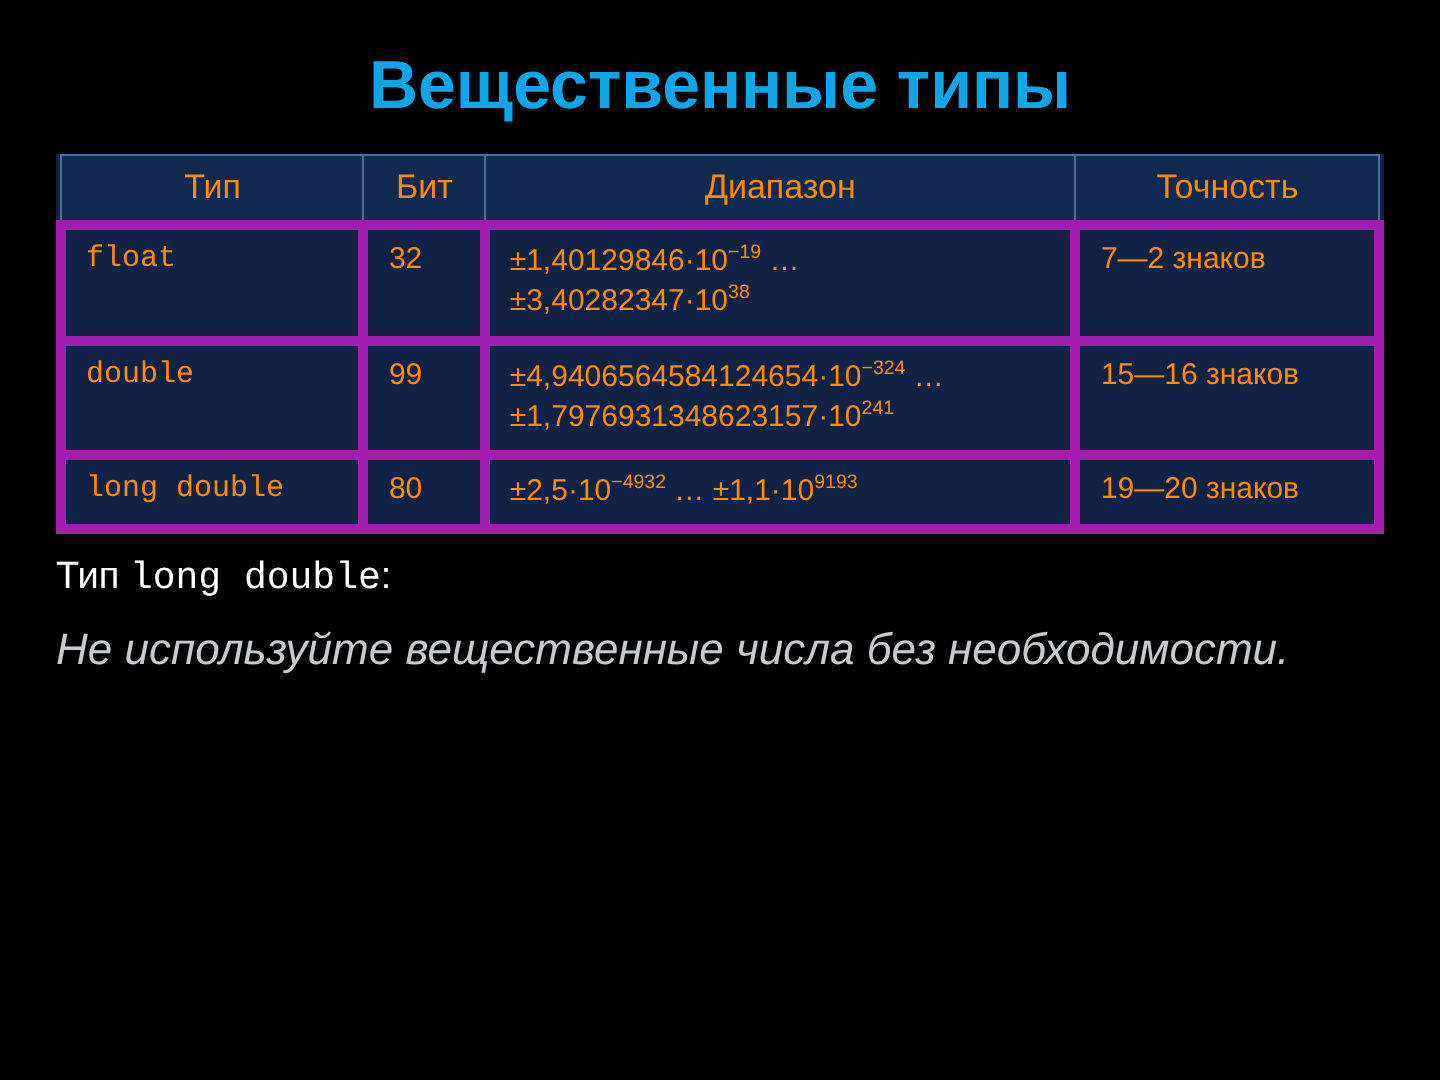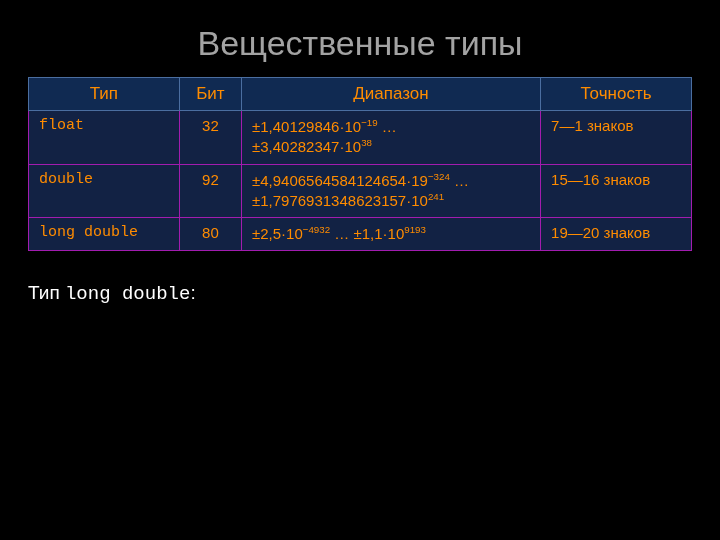--- a/index.html
+++ b/index.html
@@ -1,25 +1,25 @@
 <!DOCTYPE html>
 <html><head>
 <meta charset="utf-8">
 <style>
   html,body{margin:0;padding:0;background:#000;width:720px;height:540px;overflow:hidden;font-family:Arial,Helvetica,sans-serif;color:#fff}
   .slide{width:720px;height:540px;position:relative;box-sizing:border-box;padding:24px 28px 0 28px}
-  .title{font-size:34px;color:#a3a3a3;text-align:center;margin:0 0 14px 0;font-weight:400}
+  .title{font-size:34px;color:#0ea5e9;text-align:center;margin:0 0 14px 0;font-weight:700}
   table{width:100%;border-collapse:collapse;background:#122244}
   th{background:#102a52;border:1px solid #4b6ea0;color:#ff8c00;font-weight:400;font-size:17px;padding:6px 10px;text-align:center}
-  td{border:1px solid #a21caf;color:#ff8c00;font-size:15px;padding:6px 10px;vertical-align:top}
+  td{border:5px solid #a21caf;color:#ff8c00;font-size:15px;padding:6px 10px;vertical-align:top}
   td.type{font-family:"Courier New",monospace;font-size:15px;white-space:nowrap}
-  td.bits{text-align:center}
+  td.bits{}
   td.range{line-height:1.35}
   sup{font-size:0.65em;line-height:0}
-  .body{font-size:19px;color:#fff;margin-top:28px;line-height:1.5}
+  .body{font-size:19px;color:#fff;margin-top:8px;line-height:1.5}
   .body p{margin:4px 0 6px 0}
   .body ul{margin:2px 0 8px 0;padding-left:26px;list-style:disc}
   .body li{margin:2px 0}
   .mono{font-family:"Courier New",monospace}
   .advice{color:#c7cad0;font-style:italic;font-size:22px;margin-top:10px;padding-left:34px;text-indent:-34px;line-height:1.35}
 </style>
 </head>
 <body>
 <div class="slide">
 
@@ -35,41 +35,42 @@
     </tr>
   </thead>
   <tbody>
     <tr>
       <td class="type">float</td>
       <td class="bits">32</td>
       <td class="range">
         <span>±1,40129846·10</span><sup>−19</sup><span> …</span><br>
         <span>±3,40282347·10</span><sup>38</sup><span></span>
       </td>
-      <td>7—1 знаков</td>
+      <td>7—2 знаков</td>
     </tr>
     <tr>
       <td class="type">double</td>
-      <td class="bits">92</td>
+      <td class="bits">99</td>
       <td class="range">
-        <span>±4,9406564584124654·19</span><sup>−324</sup><span> …</span><br>
+        <span>±4,9406564584124654·10</span><sup>−324</sup><span> …</span><br>
         <span>±1,7976931348623157·10</span><sup>241</sup><span></span>
       </td>
       <td>15—16 знаков</td>
     </tr>
     <tr>
       <td class="type">long double</td>
       <td class="bits">80</td>
       <td class="range">
         <span>±2,5·10</span><sup>−4932</sup><span> … ±1,1·10</span><sup>9193</sup>
       </td>
       <td>19—20 знаков</td>
     </tr>
   </tbody>
 </table>
 
 <div class="body">
   <p>
     <span>Тип </span><span class="mono">long double</span><span>:</span>
   </p>
+  <p class="advice">Не используйте вещественные числа без необходимости.</p>
 </div>
 
 </div>
 
 </body></html>

